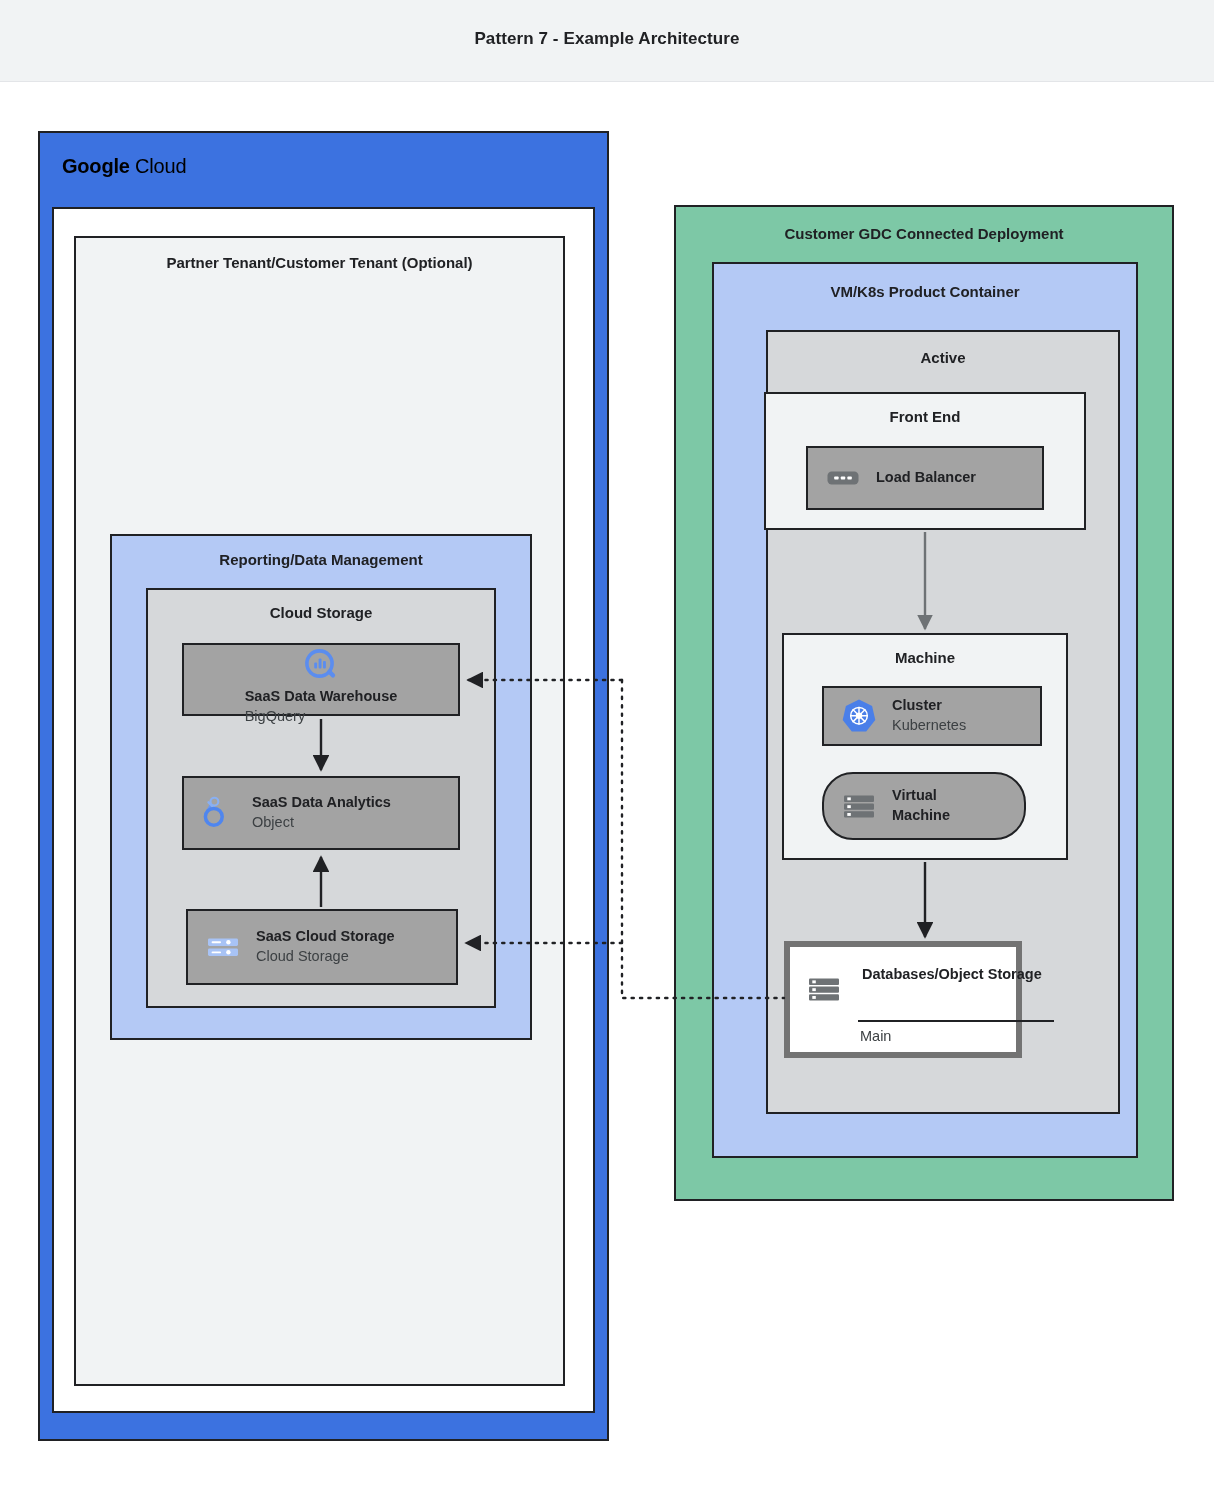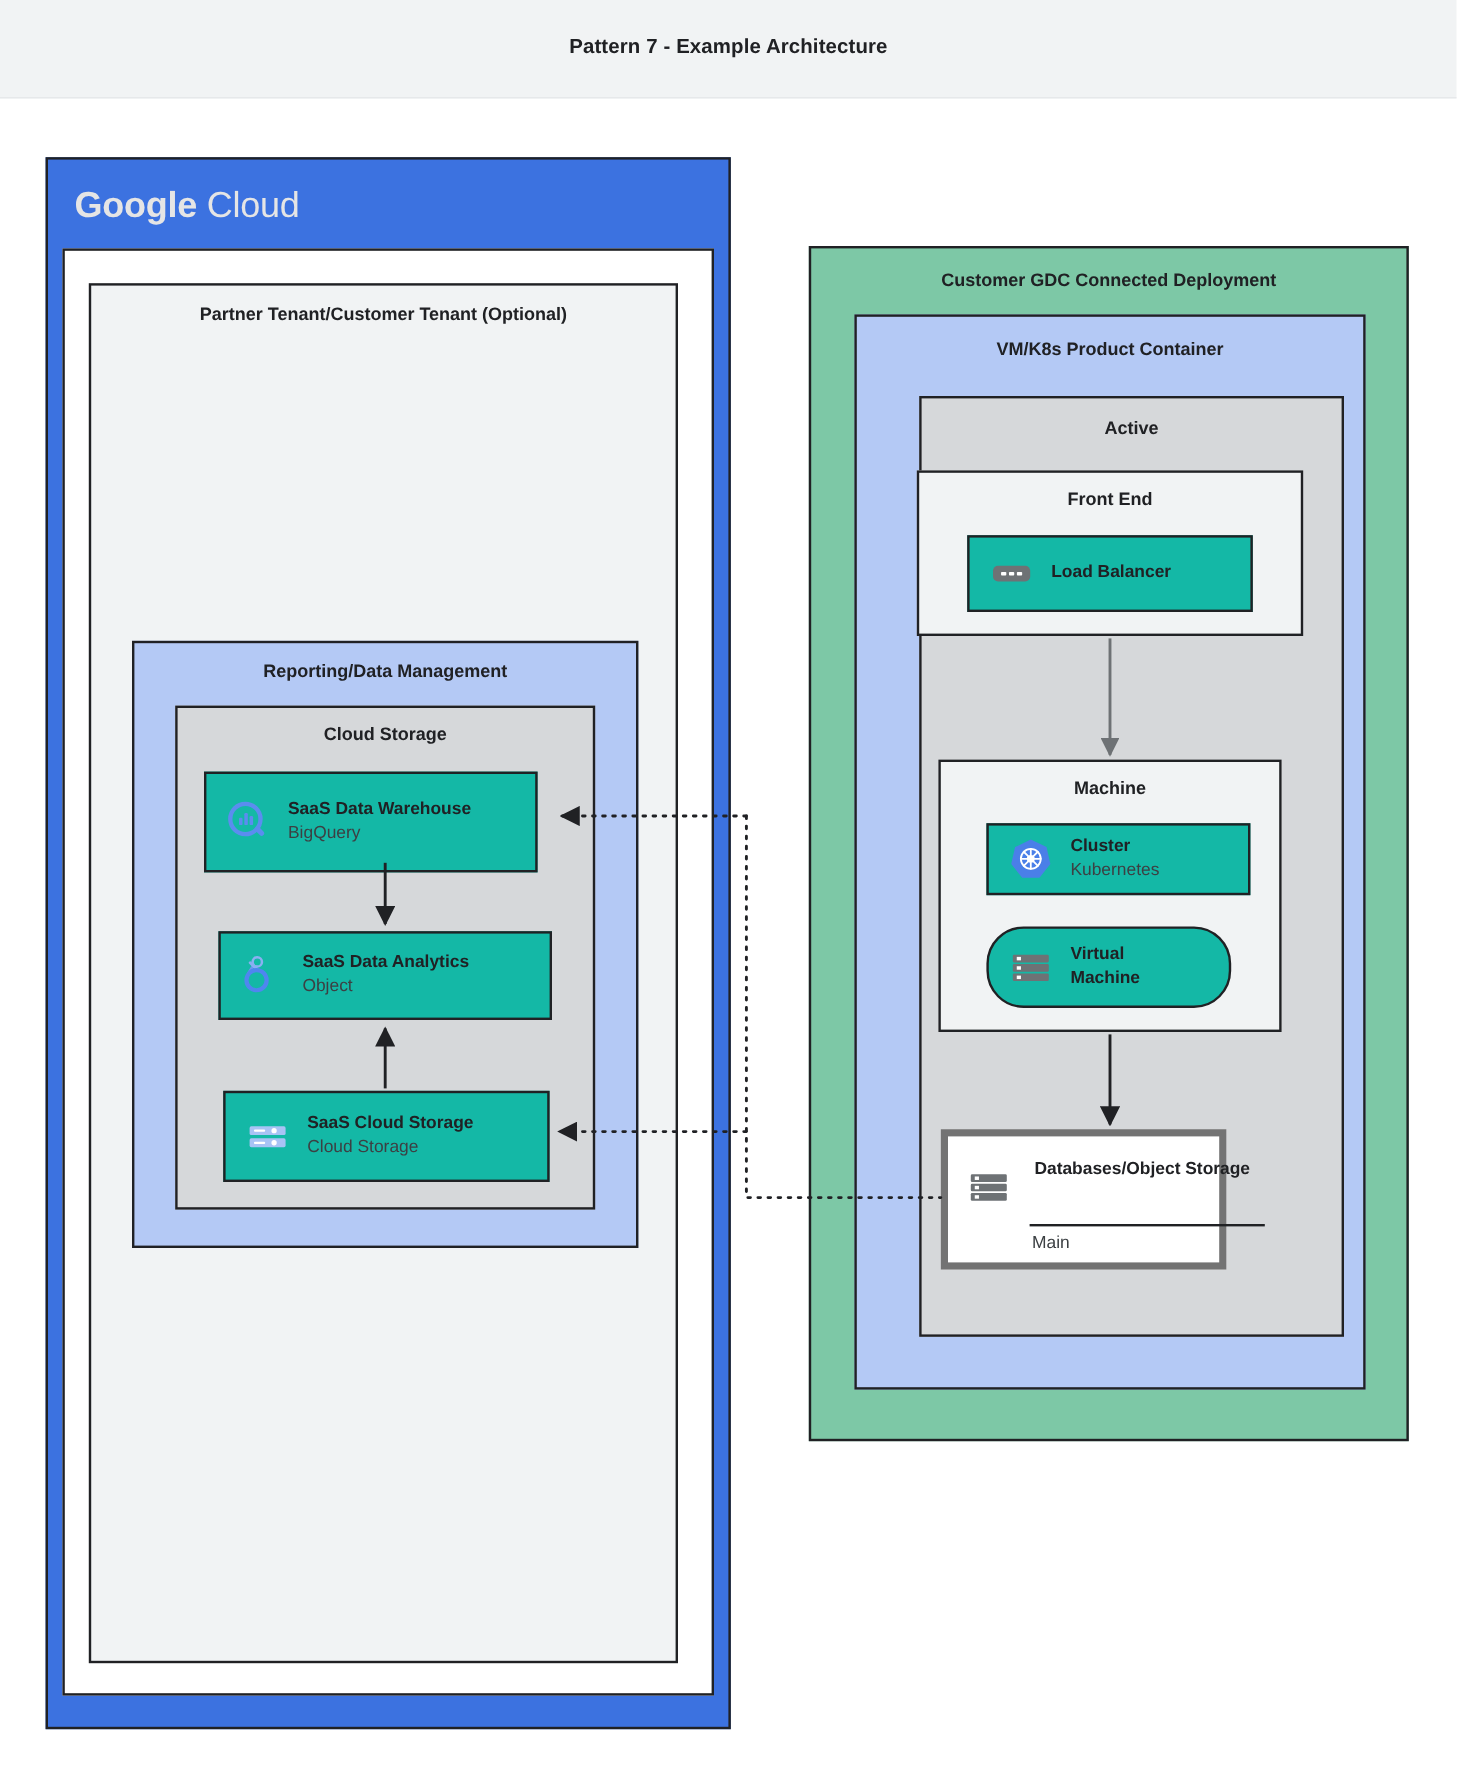--- a/index.html
+++ b/index.html
@@ -41,22 +41,22 @@
 
   .gcp-outer {
     left: 38px; top: 131px;
     width: 571px; height: 1310px;
     background: #3c72e0;
     border: 2px solid #202124;
   }
   .gcp-logo {
     position: absolute;
     left: 22px; top: 22px;
-    font-size: 30px;
-    color: #e5e5e5;
+    font-size: 20px;
+    color: #000000;
     letter-spacing: -.2px;
     white-space: nowrap;
   }
   .gcp-logo b { font-weight: bold; }
   .gcp-logo span { font-weight: normal; }
 
   .gcp-inner {
     left: 52px; top: 207px;
     width: 543px; height: 1206px;
     background: #ffffff;
@@ -90,37 +90,37 @@
   .cloudstorage-box {
     left: 146px; top: 588px;
     width: 350px; height: 420px;
     background: #d6d8da;
     border: 2px solid #202124;
   }
 
   
   .svc-card {
     position: absolute;
-    background: #14b8a6;
+    background: #a3a3a3;
     border: 2px solid #202124;
     box-sizing: border-box;
     display: flex;
     align-items: center;
   }
   .svc-icon {
     width: 42px; height: 42px;
     margin-left: 14px; margin-right: 12px;
     flex: 0 0 auto;
     display: flex; align-items: center; justify-content: center;
   }
   .svc-text { display: flex; flex-direction: column; justify-content: center; }
   .svc-title { font-size: 14.5px; font-weight: bold; color: #202124; line-height: 1.35; }
   .svc-sub { font-size: 14.5px; font-weight: normal; color: #3c4043; line-height: 1.35; }
 
-  .card-bq { left: 170px; top: 643px; width: 278px; height: 84px; }
+  .card-bq { left: 182px; top: 643px; width: 278px; height: 73px; flex-direction: column; }
   .card-looker { left: 182px; top: 776px; width: 278px; height: 74px; }
   .card-gcs { left: 186px; top: 909px; width: 272px; height: 76px; }
 
   
   .gdc-box {
     left: 674px; top: 205px;
     width: 500px; height: 996px;
     background: #7dc8a6;
     border: 2px solid #202124;
   }

